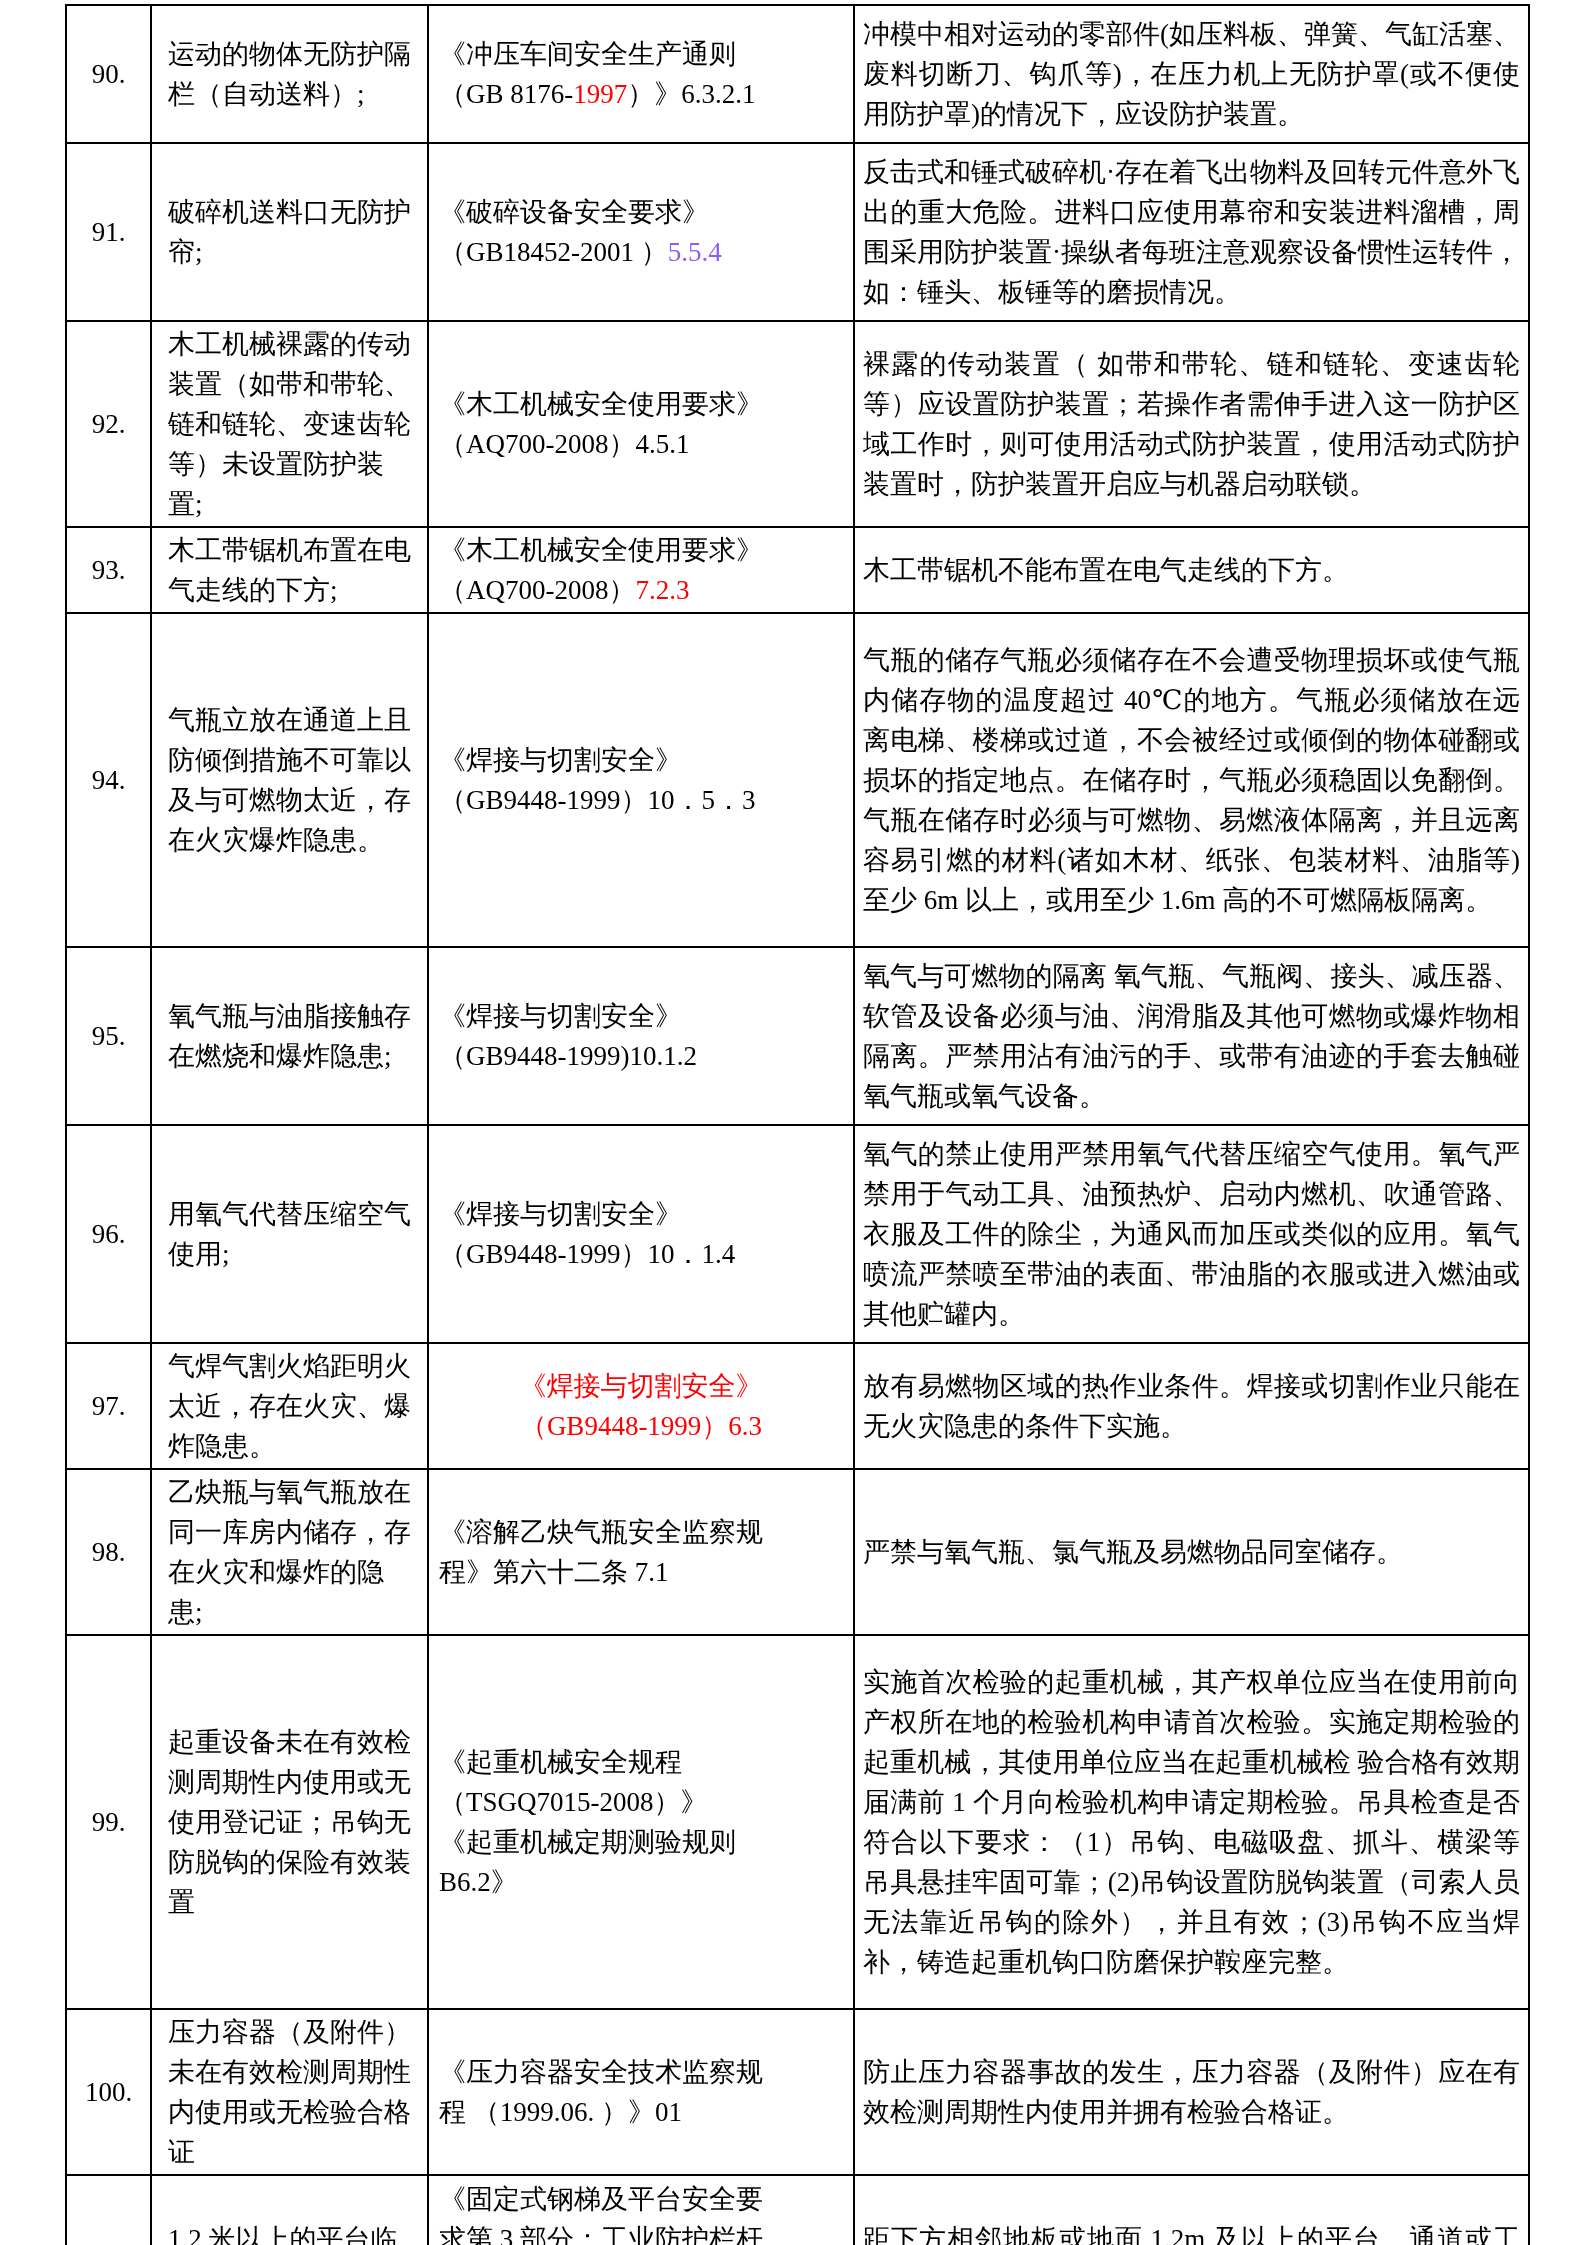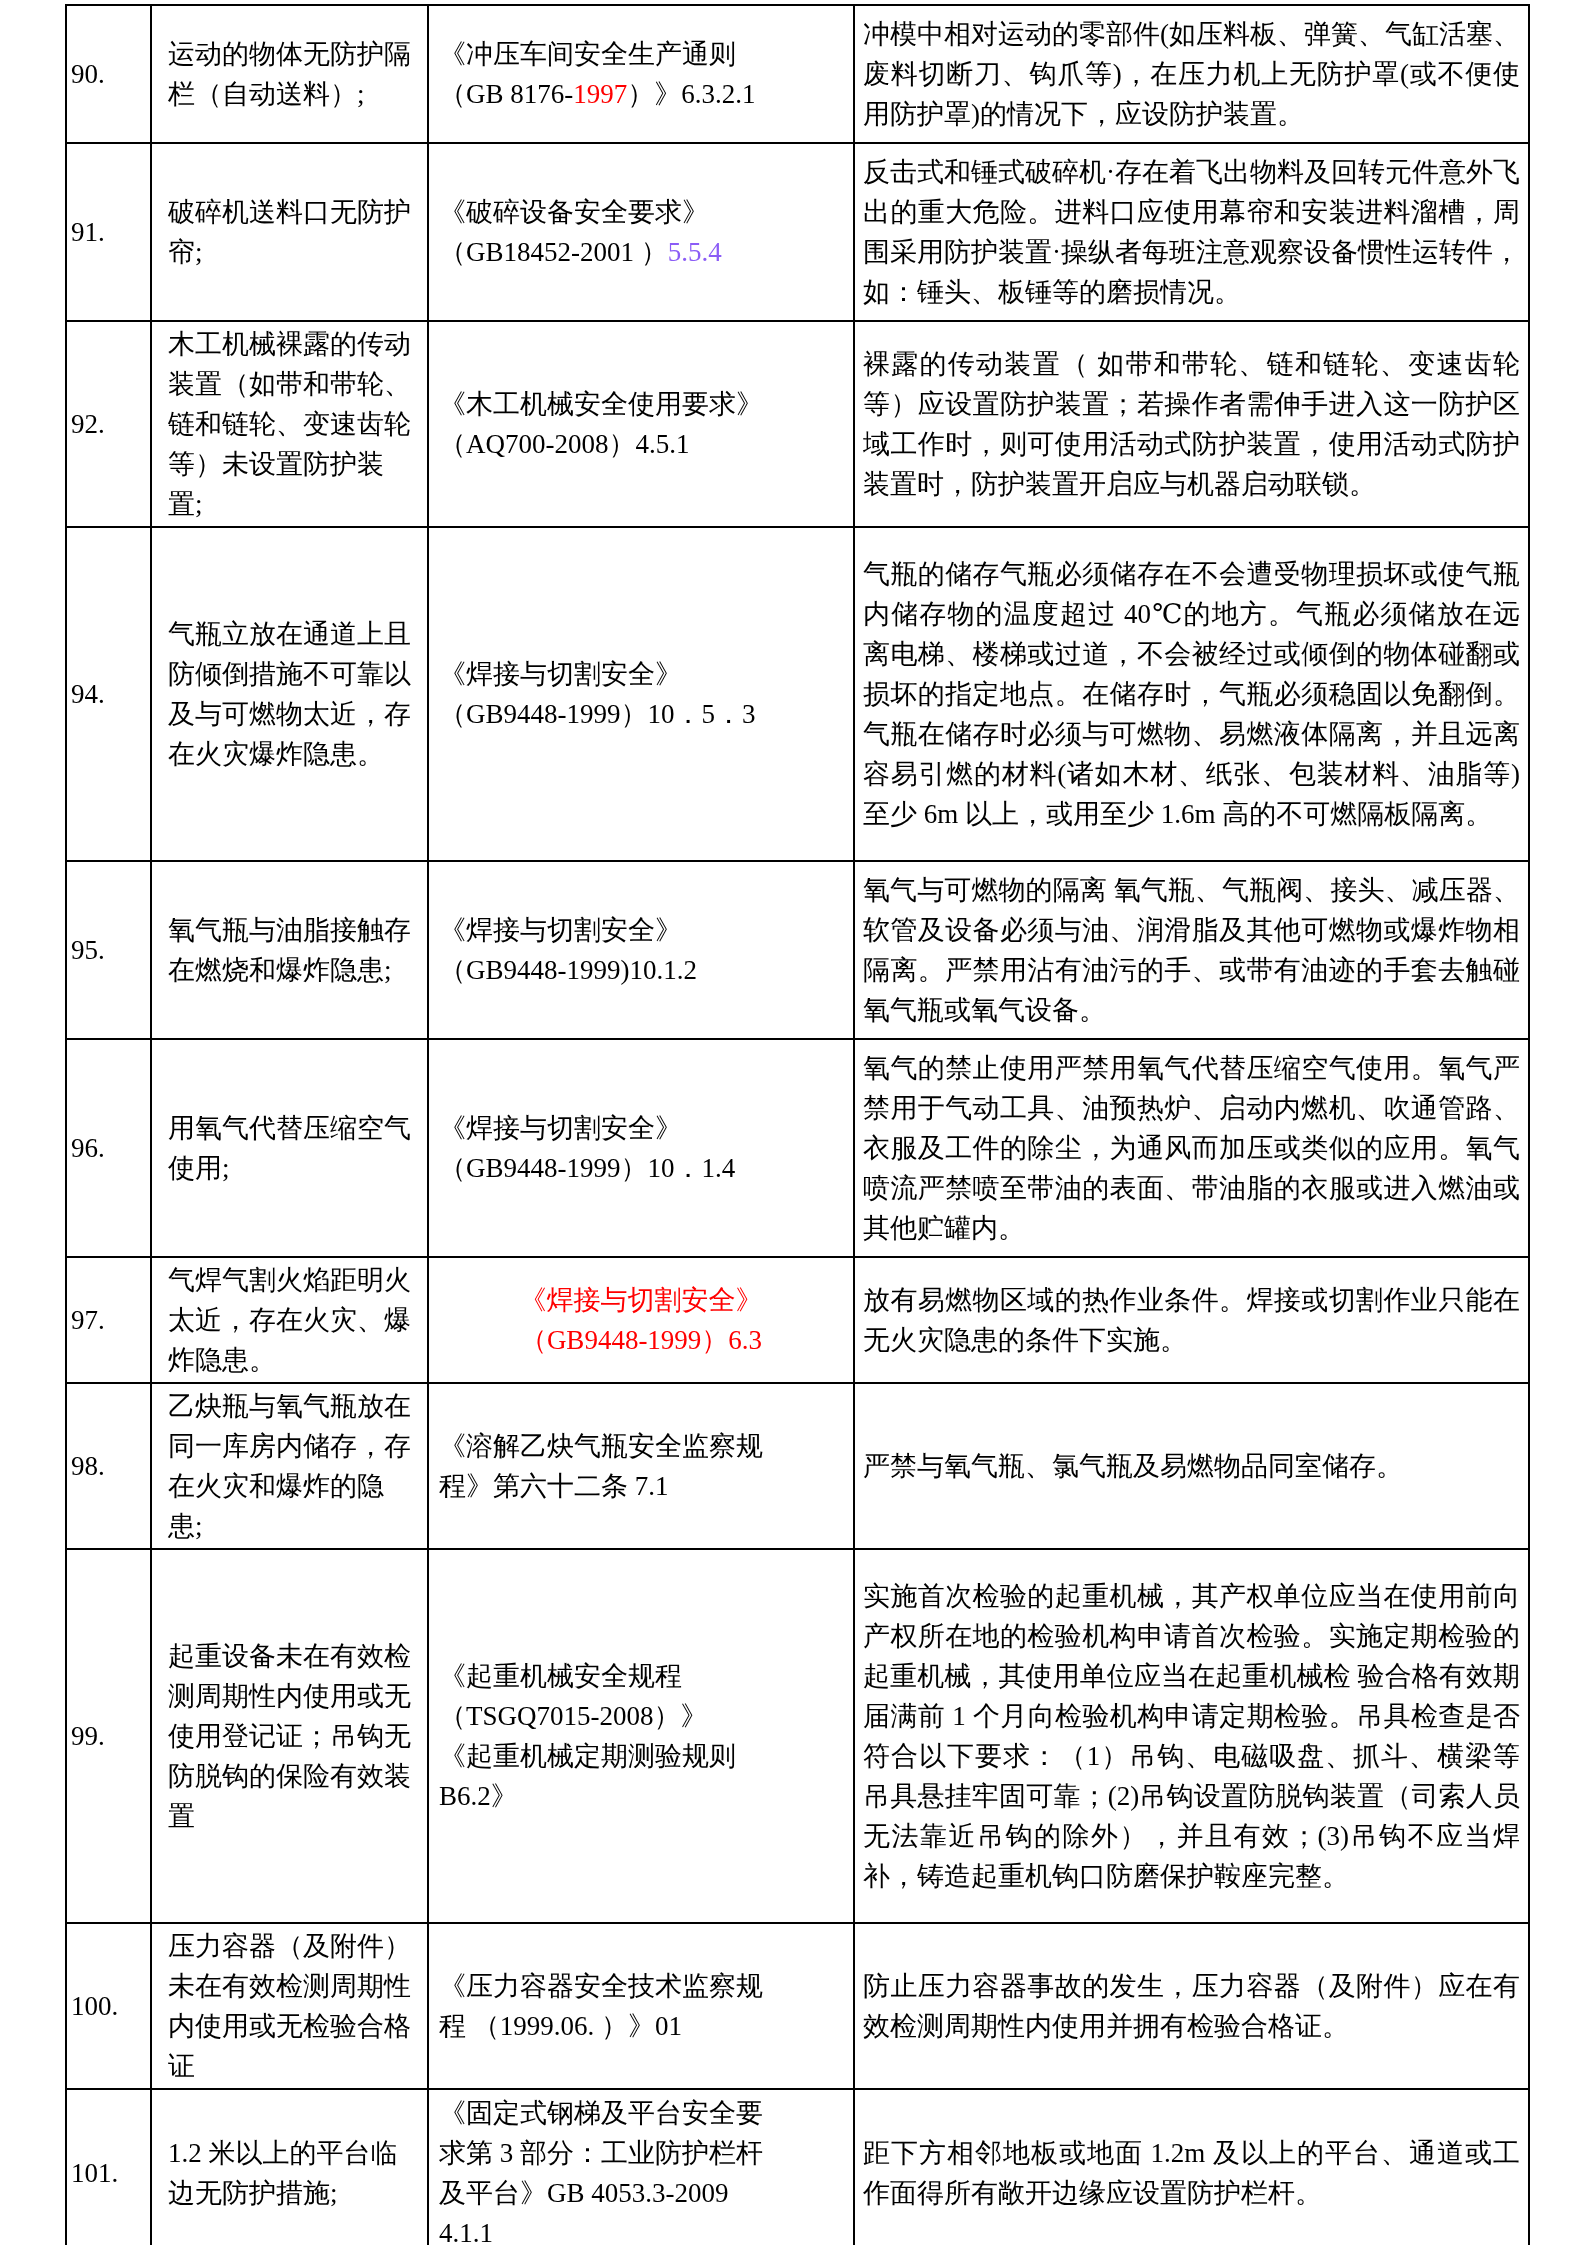--- a/index.html
+++ b/index.html
@@ -22,20 +22,21 @@
   }
   table.hazard-table td {
     border: 2px solid #000000;
     vertical-align: middle;
     font-size: 27px;
     line-height: 40px;
     word-break: break-all;
     overflow: hidden;
   }
   td.c-num {
+    text-align: center;
     font-size: 28px;
     padding: 0 4px;
   }
   td.c-haz {
     padding: 2px 16px;
   }
   td.c-std {
     padding: 2px 10px;
     white-space: pre-line;
     margin-left: 48px;
@@ -72,20 +73,27 @@
         <td class="c-std"><span>《破碎设备安全要求》
 （GB18452-2001 ）</span><span style="color: #8b5cf6;">5.5.4</span></td>
         <td class="c-det">反击式和锤式破碎机·存在着飞出物料及回转元件意外飞出的重大危险。进料口应使用幕帘和安装进料溜槽，周围采用防护装置·操纵者每班注意观察设备惯性运转件，如：锤头、板锤等的磨损情况。</td>
       </tr>
       <tr style="height: 169px;">
         <td class="c-num">92.</td>
         <td class="c-haz">木工机械裸露的传动装置（如带和带轮、链和链轮、变速齿轮等）未设置防护装置;</td>
         <td class="c-std"><span>《木工机械安全使用要求》
 （AQ700-2008）4.5.1</span></td>
         <td class="c-det">裸露的传动装置（ 如带和带轮、链和链轮、变速齿轮等）应设置防护装置；若操作者需伸手进入这一防护区域工作时，则可使用活动式防护装置，使用活动式防护装置时，防护装置开启应与机器启动联锁。</td>
+      </tr>
+      <tr style="height: 86px;">
+        <td class="c-num">93.</td>
+        <td class="c-haz">木工带锯机布置在电气走线的下方;</td>
+        <td class="c-std"><span>《木工机械安全使用要求》
+（AQ700-2008）</span><span style="color: rgb(255, 0, 0);">7.2.3</span></td>
+        <td class="c-det">木工带锯机不能布置在电气走线的下方。</td>
       </tr>
       <tr style="height: 334px;">
         <td class="c-num">94.</td>
         <td class="c-haz">气瓶立放在通道上且防倾倒措施不可靠以及与可燃物太近，存在火灾爆炸隐患。</td>
         <td class="c-std"><span>《焊接与切割安全》
 （GB9448-1999）10．5．3</span></td>
         <td class="c-det">气瓶的储存气瓶必须储存在不会遭受物理损坏或使气瓶内储存物的温度超过 40℃的地方。气瓶必须储放在远离电梯、楼梯或过道，不会被经过或倾倒的物体碰翻或损坏的指定地点。在储存时，气瓶必须稳固以免翻倒。气瓶在储存时必须与可燃物、易燃液体隔离，并且远离容易引燃的材料(诸如木材、纸张、包装材料、油脂等)至少 6m 以上，或用至少 1.6m 高的不可燃隔板隔离。</td>
       </tr>
       <tr style="height: 163px;">
         <td class="c-num">95.</td>

